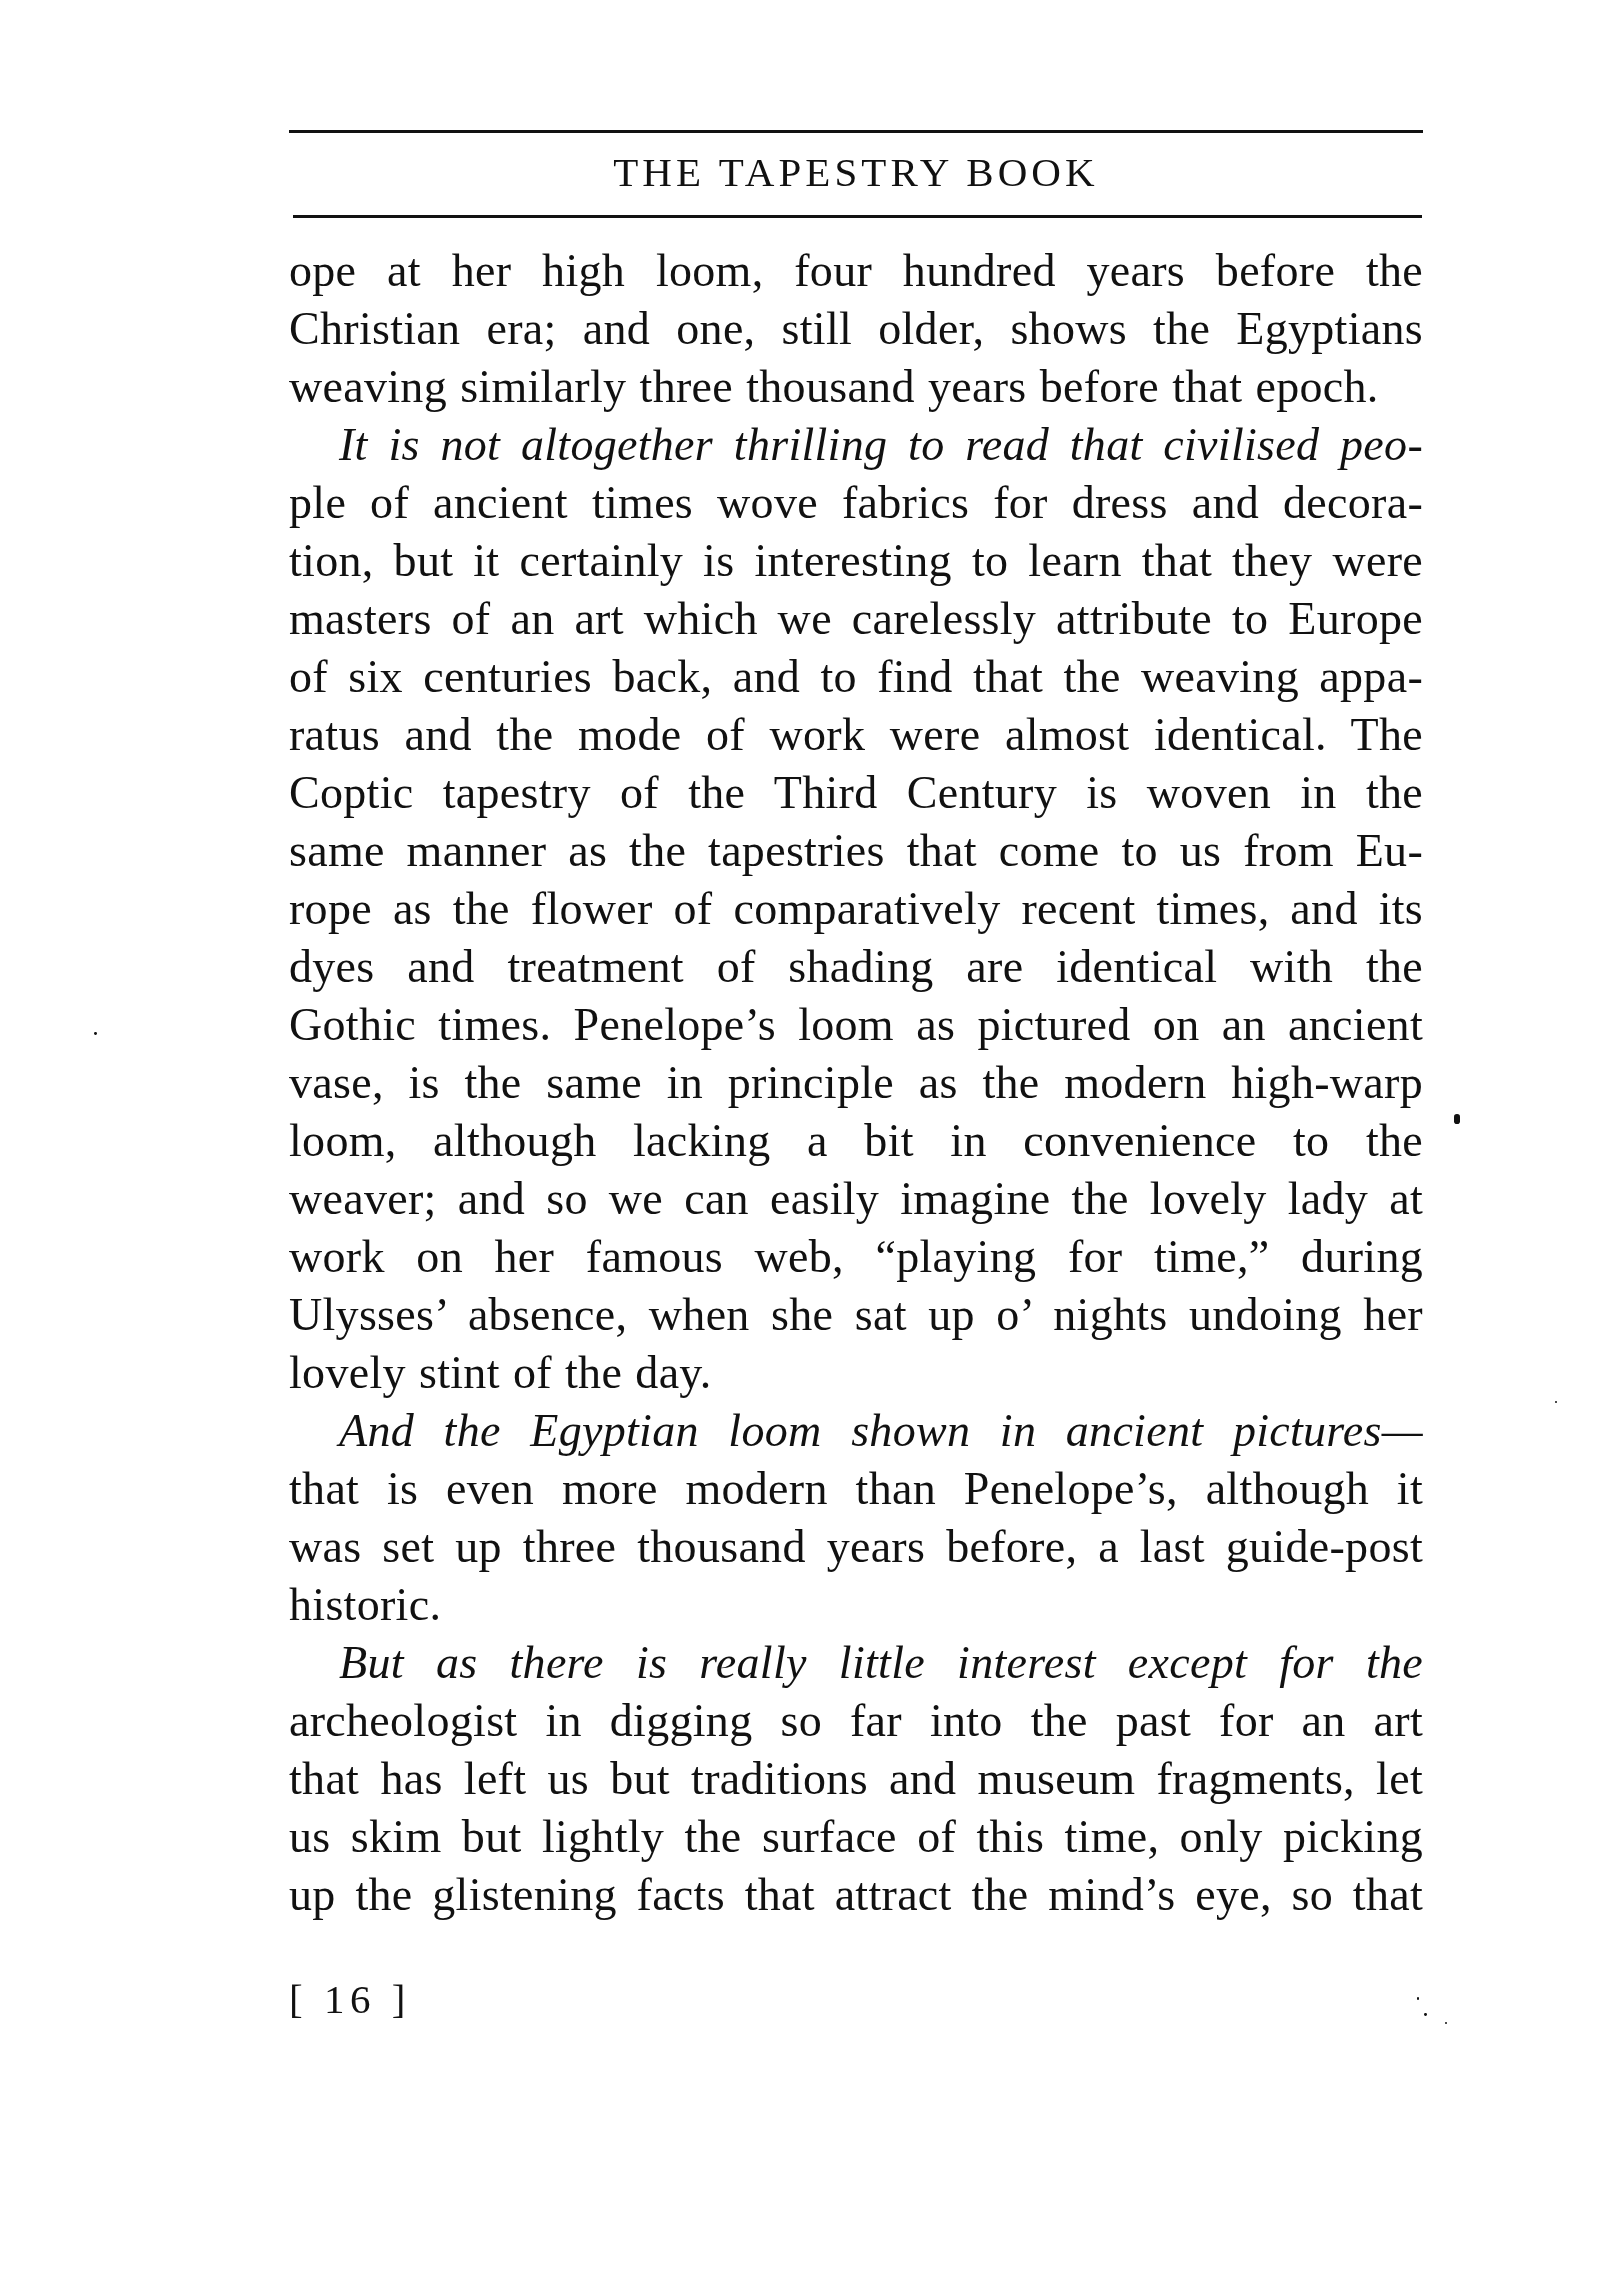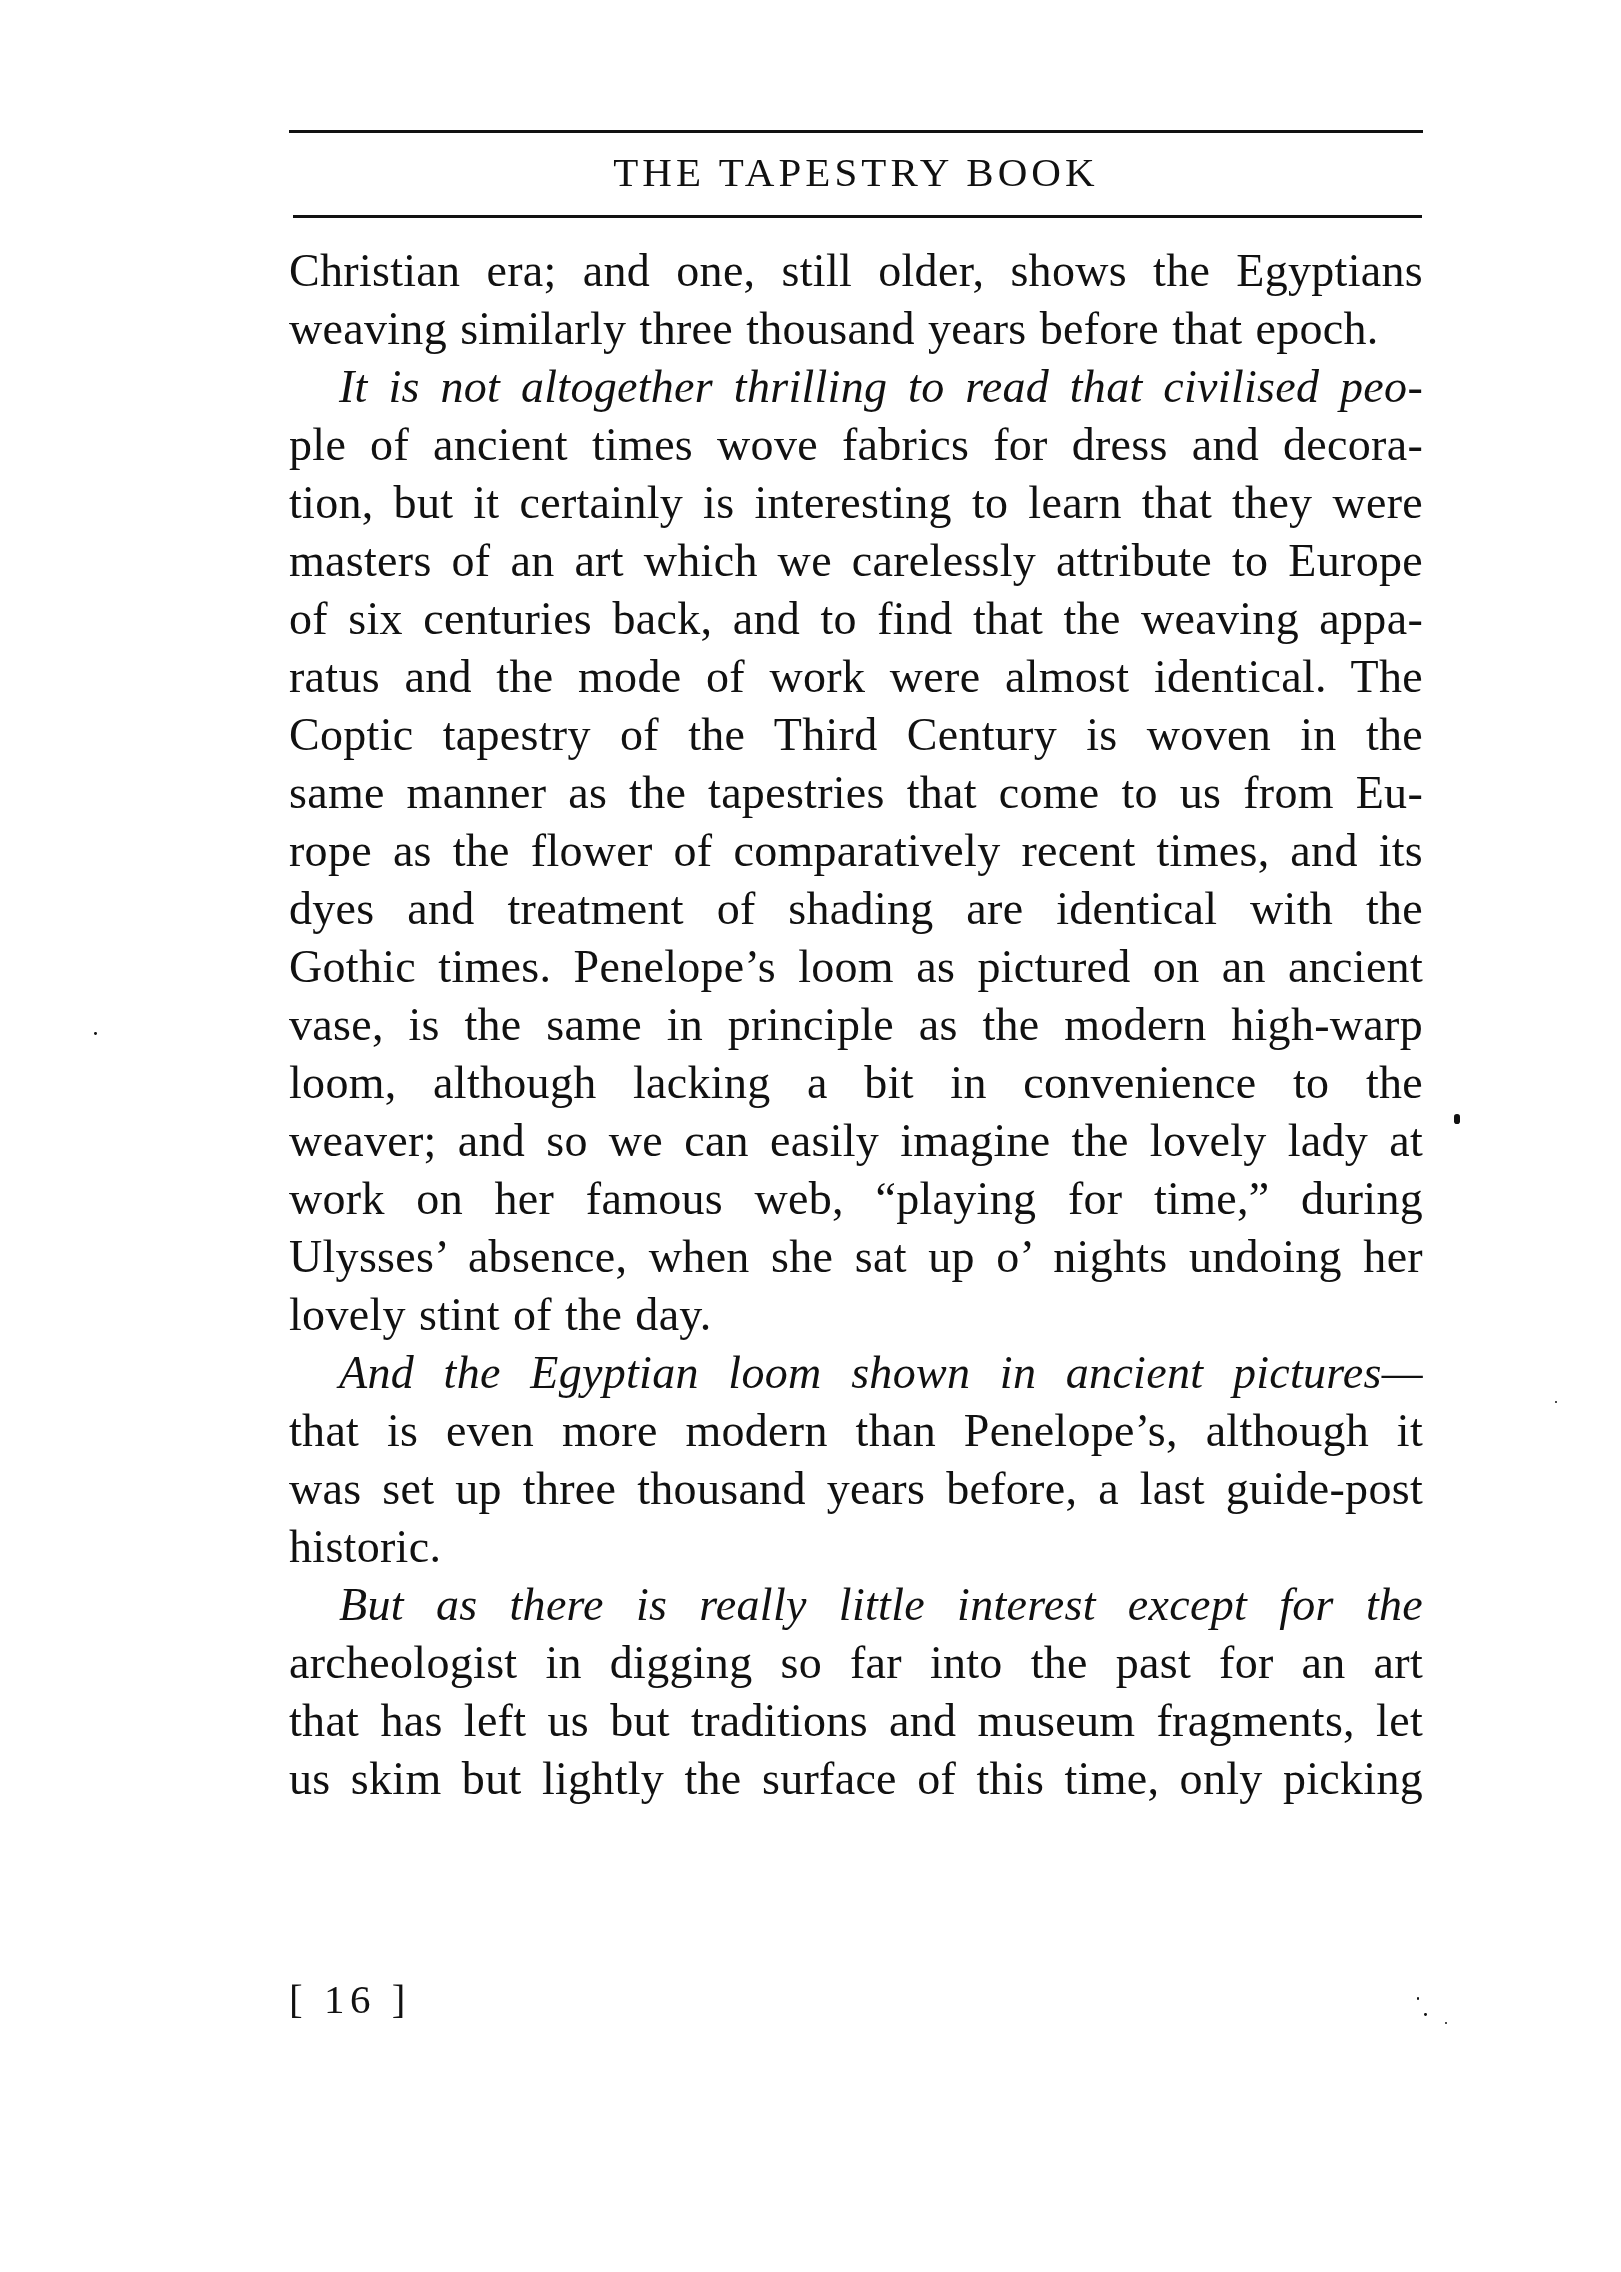--- a/index.html
+++ b/index.html
@@ -80,20 +80,21 @@
 </head>
 <body>
 
 <div class="page">
   <div class="rule top"></div>
   <div class="running-head">THE TAPESTRY BOOK</div>
   <div class="rule bottom"></div>
 
   <div class="body-text">
 
+    <span class="line">ope at her high loom, four hundred years before the</span>
     <span class="line">Christian era; and one, still older, shows the Egyptians</span>
     <span class="line last">weaving similarly three thousand years before that epoch.</span>
 
     <span class="line indent">It is not altogether thrilling to read that civilised peo-</span>
     <span class="line">ple of ancient times wove fabrics for dress and decora-</span>
     <span class="line">tion, but it certainly is interesting to learn that they were</span>
     <span class="line">masters of an art which we carelessly attribute to Europe</span>
     <span class="line">of six centuries back, and to find that the weaving appa-</span>
     <span class="line">ratus and the mode of work were almost identical.  The</span>
     <span class="line">Coptic tapestry of the Third Century is woven in the</span>
@@ -110,20 +111,21 @@
 
     <span class="line indent">And the Egyptian loom shown in ancient pictures—</span>
     <span class="line">that is even more modern than Penelope’s, although it</span>
     <span class="line">was set up three thousand years before, a last guide-post</span>
     <span class="line last">historic.</span>
 
     <span class="line indent">But as there is really little interest except for the</span>
     <span class="line">archeologist in digging so far into the past for an art</span>
     <span class="line">that has left us but traditions and museum fragments, let</span>
     <span class="line">us skim but lightly the surface of this time, only picking</span>
+    <span class="line">up the glistening facts that attract the mind’s eye, so that</span>
   </div>
 
   <div class="folio">[ 16 ]</div>
 </div>
 
 <div class="speck" style="left:94px;top:1032px;width:3.4px;height:2.8px;"></div>
 <div class="speck" style="left:1454px;top:1114px;width:6.2px;height:9.6px;border-radius:2.8px;"></div>
 <div class="speck" style="left:1555px;top:1401px;width:2.1px;height:2.1px;"></div>
 <div class="speck" style="left:1417px;top:1997px;width:2.1px;height:2.8px;"></div>
 <div class="speck" style="left:1424px;top:2013px;width:2.8px;height:2.8px;"></div>

